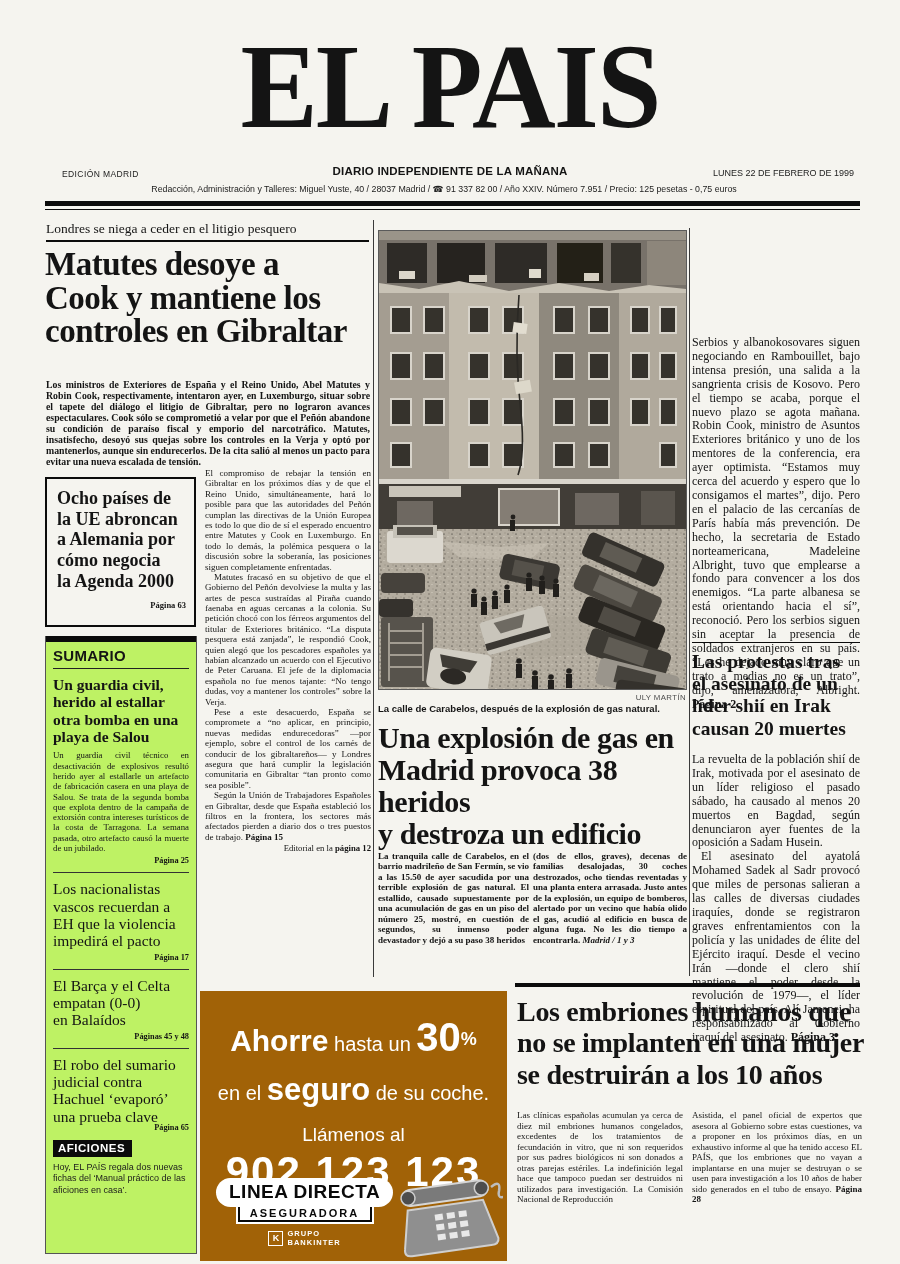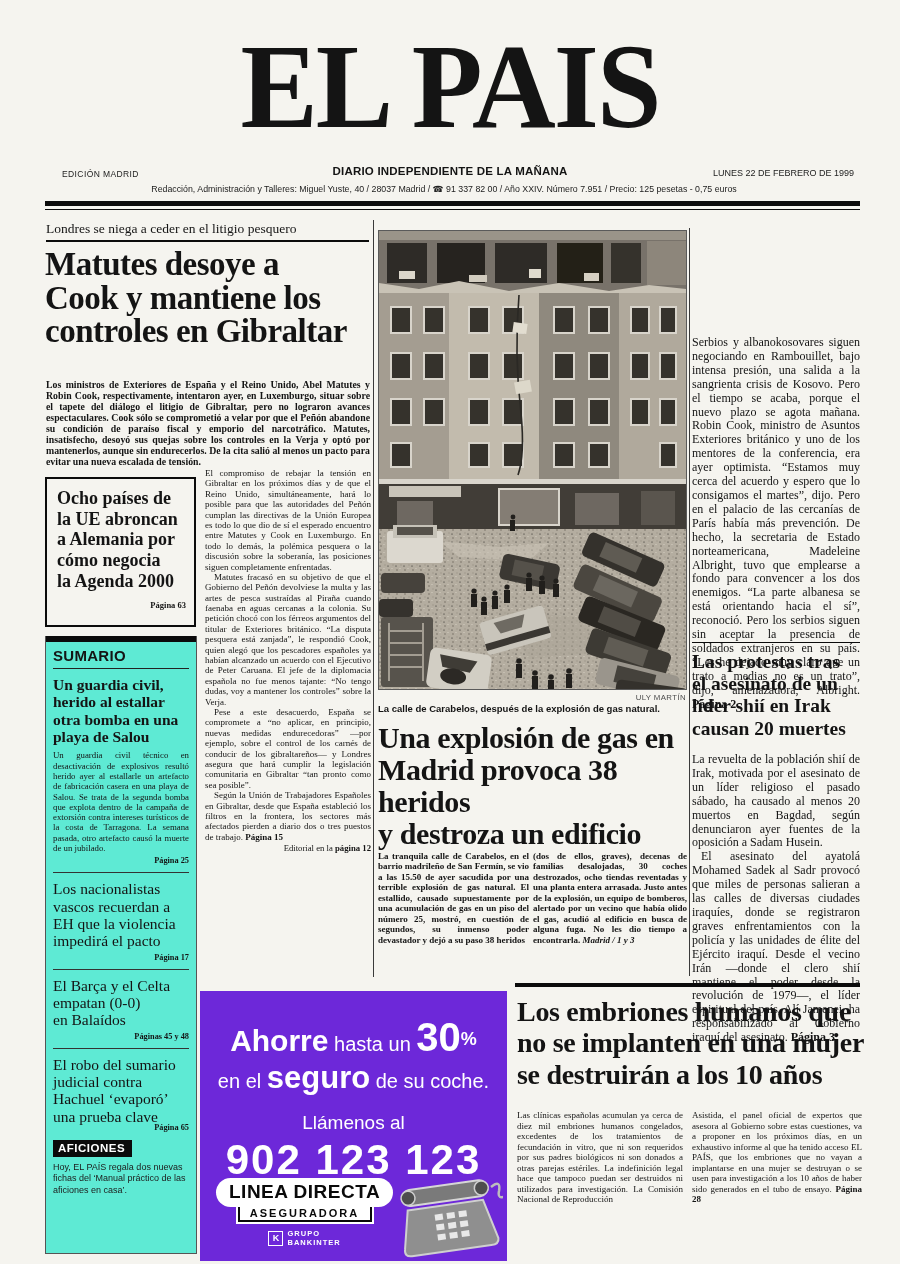--- a/index.html
+++ b/index.html
@@ -20,21 +20,21 @@
   .rule-thin{left:45px;width:815px;top:209px;height:1px;background:#0b0b0b;}
   
   .kicker{left:46px;top:221px;font-size:13.5px;border-bottom:2.5px solid #0b0b0b;padding-bottom:3px;width:323px;}
   .h-main{left:45px;top:248px;width:332px;font-size:33px;font-weight:bold;line-height:1.02;letter-spacing:-.5px;}
   .lead{left:46px;top:379px;width:324px;font-size:9.8px;font-weight:bold;line-height:1.13;}
   
   .ue-box{left:45px;top:477px;width:151px;height:150px;border:2px solid #0b0b0b;padding:9px 8px 6px 10px;box-sizing:border-box;}
   .ue-box h2{margin:0;font-size:18px;line-height:1.15;font-weight:bold;}
   .ue-page{text-align:right;font-size:8.5px;font-weight:bold;margin-top:9px;}
   
-  .sumario{left:45px;top:636px;width:152px;height:618px;border-left:1px solid #555;border-right:1px solid #555;border-bottom:1px solid #555;box-sizing:border-box;background:#5eead4;}
+  .sumario{left:45px;top:636px;width:152px;height:618px;border-left:1px solid #555;border-right:1px solid #555;border-bottom:1px solid #555;box-sizing:border-box;background:#bef264;}
   .sum-bar{height:6px;background:#0b0b0b;}
   .sum-inner{padding:5px 7px 0 7px;}
   .sum-label{font-size:15px;font-weight:900;letter-spacing:.3px;}
   .sum-rule{height:1px;background:#222;margin:4px 0 7px 0;}
   .sum-h{font-size:15.5px;line-height:1.12;margin:0;}
   .sum-h.bold{font-weight:bold;}
   .sum-h.norm{font-weight:normal;}
   .sum-body{font-size:8.8px;line-height:1.17;margin-top:5px;}
   .sum-page{text-align:right;font-size:8.3px;font-weight:bold;margin-top:3px;}
   .sum-sep{height:1px;background:#333;margin:7px 0;}
@@ -57,26 +57,26 @@
   .h-right{left:692px;width:170px;font-size:19.5px;font-weight:bold;line-height:1.14;}
   .rbody{left:692px;width:168px;font-size:12px;line-height:1.16;}
   .rbody p{margin:0;}
   .rbody p.ind{text-indent:9px;}
   .mid-rule{left:692px;top:642px;width:168px;height:1px;background:#0b0b0b;}
   
   .emb-rule{left:515px;top:983px;width:345px;height:4px;background:#0b0b0b;}
   .h-emb{left:517px;top:996px;width:348px;font-size:28px;font-weight:bold;line-height:1.12;letter-spacing:-.3px;}
   .embcol{top:1110px;font-size:9px;line-height:1.17;}
   
-  .ad{left:200px;top:991px;width:307px;height:270px;background:#6d28d9;color:#fff;box-sizing:border-box;text-align:center;overflow:hidden;}
+  .ad{left:200px;top:991px;width:307px;height:270px;background:#a16207;color:#fff;box-sizing:border-box;text-align:center;overflow:hidden;}
   .ad-line1{margin-top:24px;font-size:20px;}
   .ad-line1 .w900{font-weight:900;font-size:30px;}
   .ad-line1 .big{font-weight:900;font-size:40px;}
   .ad-line1 .pct{font-size:18px;font-weight:bold;vertical-align:6px;}
-  .ad-line2{margin-top:0;font-size:20px;}
+  .ad-line2{margin-top:12px;font-size:20px;}
   .ad-line2 .w900{font-weight:900;font-size:31px;}
   .ad-call{margin-top:16px;font-size:19px;font-weight:normal;}
   .ad-phone{margin-top:2px;font-size:42px;font-weight:900;letter-spacing:2px;}
   .brand{position:absolute;left:16px;bottom:14px;text-align:center;margin-top:21px;}
   .brand-pill{display:inline-block;background:#fff;color:#0a0a0a;border-radius:18px;padding:3px 13px 4px 13px;font-size:19px;font-weight:900;letter-spacing:.5px;}
   .brand-sub{display:block;background:#fff;color:#0a0a0a;border:2px solid #0a0a0a;outline:2px solid #fff;margin:-3px auto 0 auto;width:130px;font-size:11px;font-weight:900;letter-spacing:2px;padding:1px 0;}
   .brand-group{display:flex;align-items:center;justify-content:center;gap:4px;margin-top:7px;color:#fff;}
   .kbox{width:13px;height:13px;border:1px solid #fff;font-size:9px;font-weight:bold;line-height:13px;}
   .gtext{font-size:7.5px;font-weight:bold;letter-spacing:1px;text-align:left;line-height:1.2;}
   .ad-phone-icon{position:absolute;right:4px;bottom:2px;}

